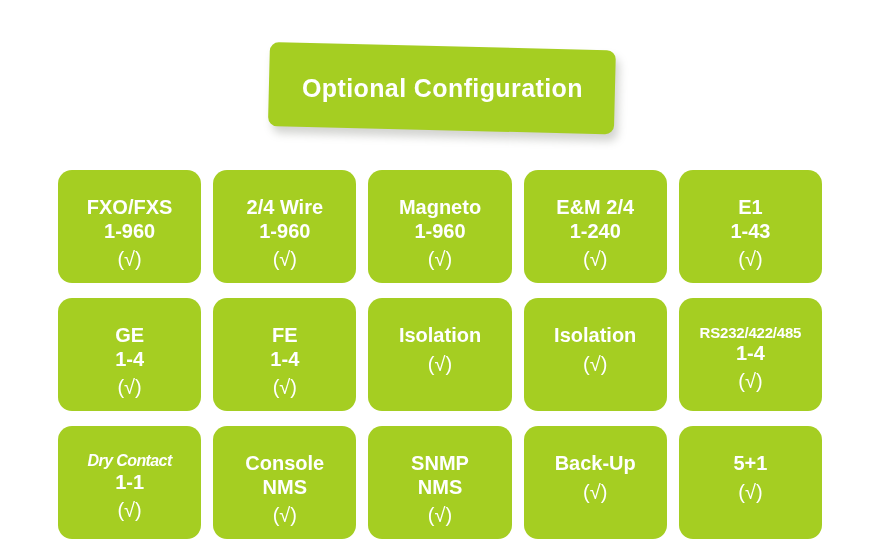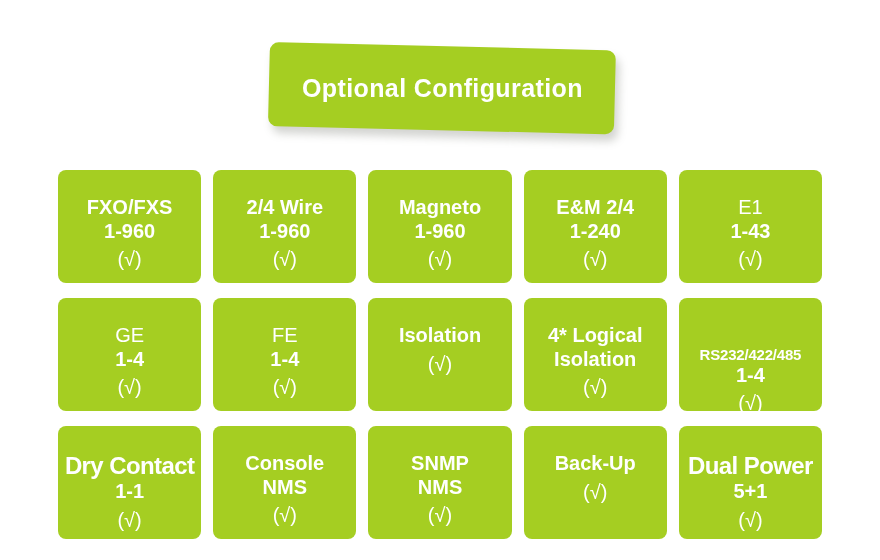--- a/index.html
+++ b/index.html
@@ -63,56 +63,56 @@
 
   .grid-row {
     display: flex;
     column-gap: 12px;
   }
 
   .tile {
     width: 145px;
     height: 113px;
     background: #a5ce22;
-    border-radius: 8px;
+    border-radius: 14px;
     display: flex;
     flex-direction: column;
     align-items: center;
     justify-content: flex-start;
     padding-top: 26px;
     overflow: hidden;
   }
 
   .tile-line {
     color: #ffffff;
     font-size: 20px;
     font-weight: bold;
     line-height: 1.18;
     white-space: nowrap;
     text-align: center;
   }
 
   
   .tile-line.light {
-    font-weight: normal;
+    font-weight: bold;
     text-align: center;
   }
 
   
   .tile-line.small {
     font-size: 15px;
     font-weight: bold;
     letter-spacing: -0.2px;
-    margin-top: 22px;
   }
 
   
   .tile-line.wide {
-    font-size: 24px;
+    font-size: 16px;
     letter-spacing: -0.6px;
+    font-style: italic;
   }
 
   .tile-check {
     color: #ffffff;
     font-size: 20px;
     font-weight: normal;
     line-height: 1;
     margin-top: 6px;
     text-align: center;
   }
@@ -165,21 +165,20 @@
         <div class="tile">
           <div class="tile-line light">FE</div>
           <div class="tile-line">1-4</div>
           <div class="tile-check">(√)</div>
         </div>
         <div class="tile">
           <div class="tile-line">Isolation</div>
           <div class="tile-check">(√)</div>
         </div>
         <div class="tile">
-          <div class="tile-line">4* Logical</div>
           <div class="tile-line">Isolation</div>
           <div class="tile-check">(√)</div>
         </div>
         <div class="tile">
           <div class="tile-line small">RS232/422/485</div>
           <div class="tile-line">1-4</div>
           <div class="tile-check">(√)</div>
         </div>
       </div>
       <div class="grid-row">
@@ -196,20 +195,19 @@
         <div class="tile">
           <div class="tile-line">SNMP</div>
           <div class="tile-line">NMS</div>
           <div class="tile-check">(√)</div>
         </div>
         <div class="tile">
           <div class="tile-line">Back-Up</div>
           <div class="tile-check">(√)</div>
         </div>
         <div class="tile">
-          <div class="tile-line wide">Dual Power</div>
           <div class="tile-line">5+1</div>
           <div class="tile-check">(√)</div>
         </div>
       </div>
     </div>
 
 </div>
 
 </body></html>

